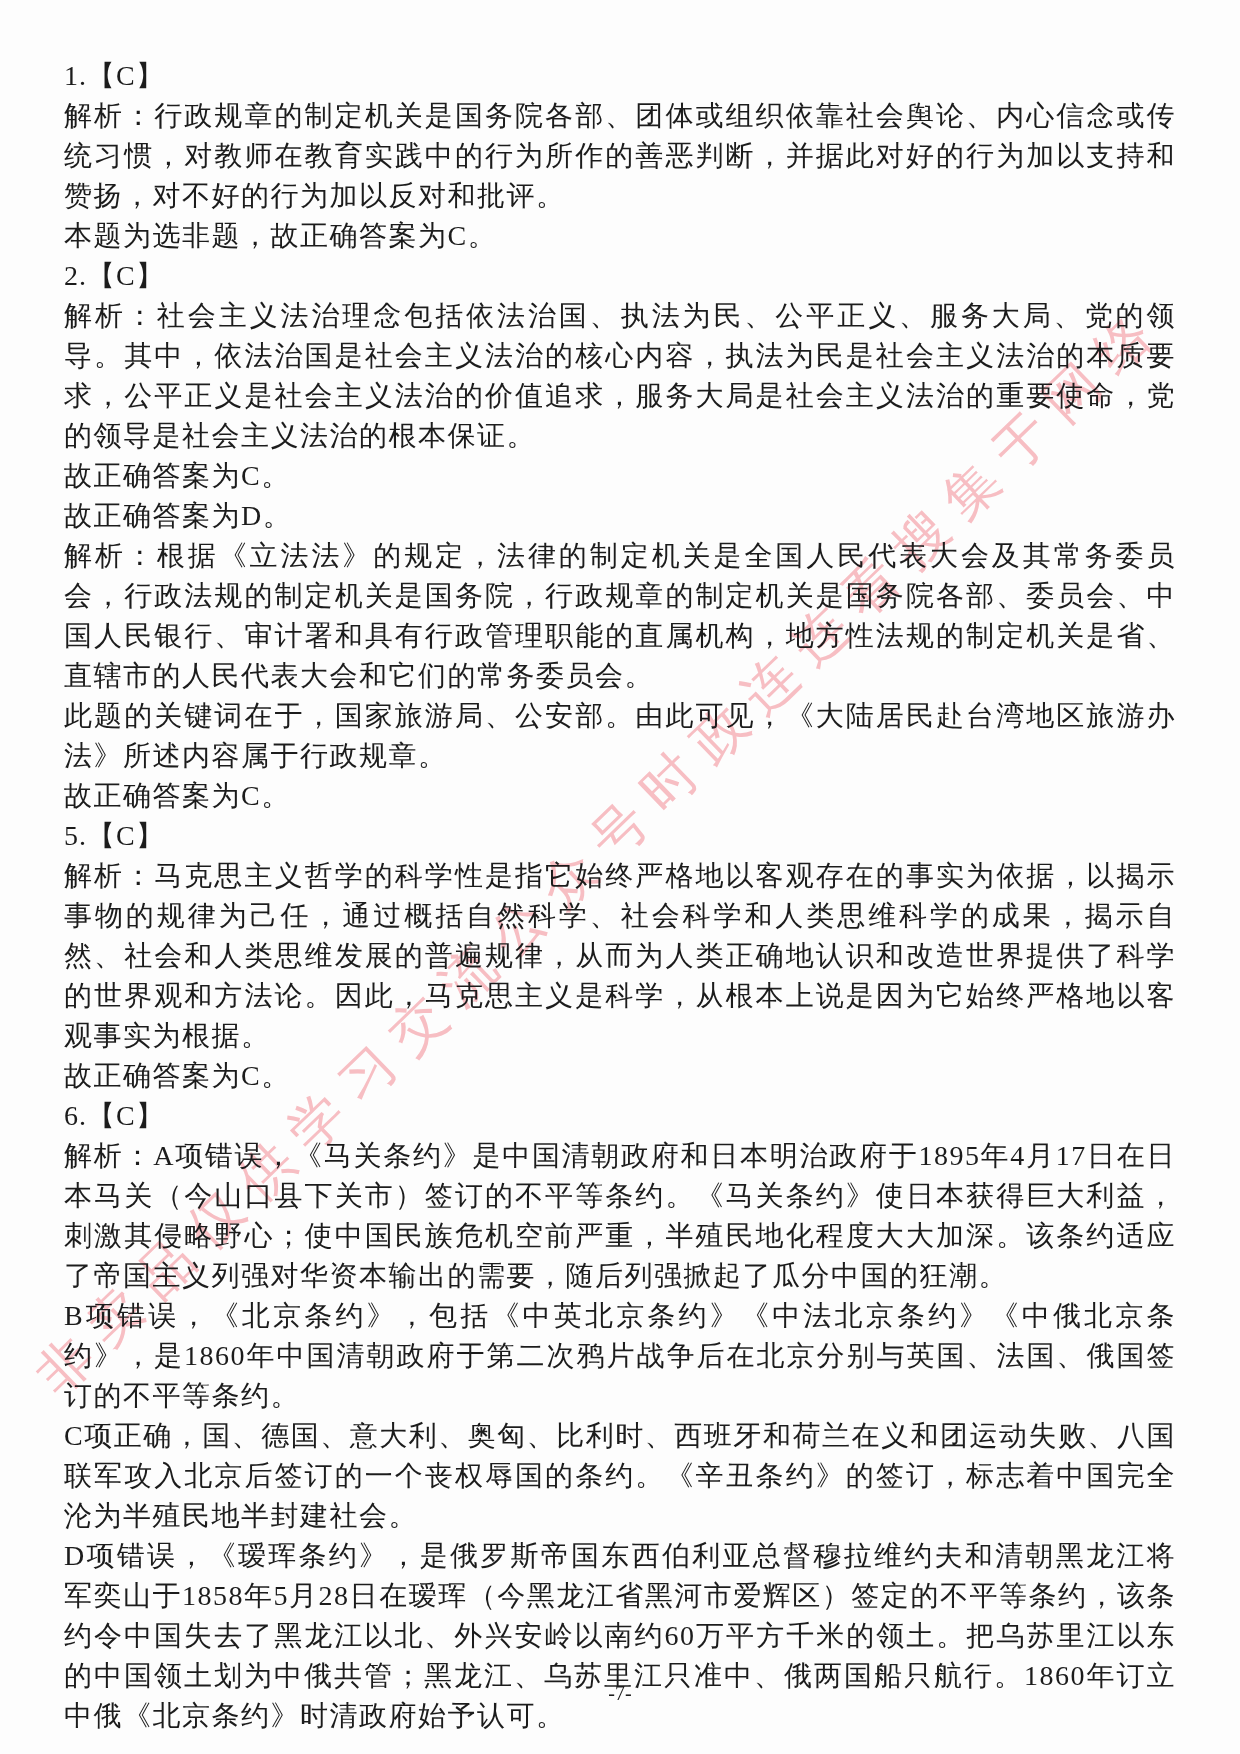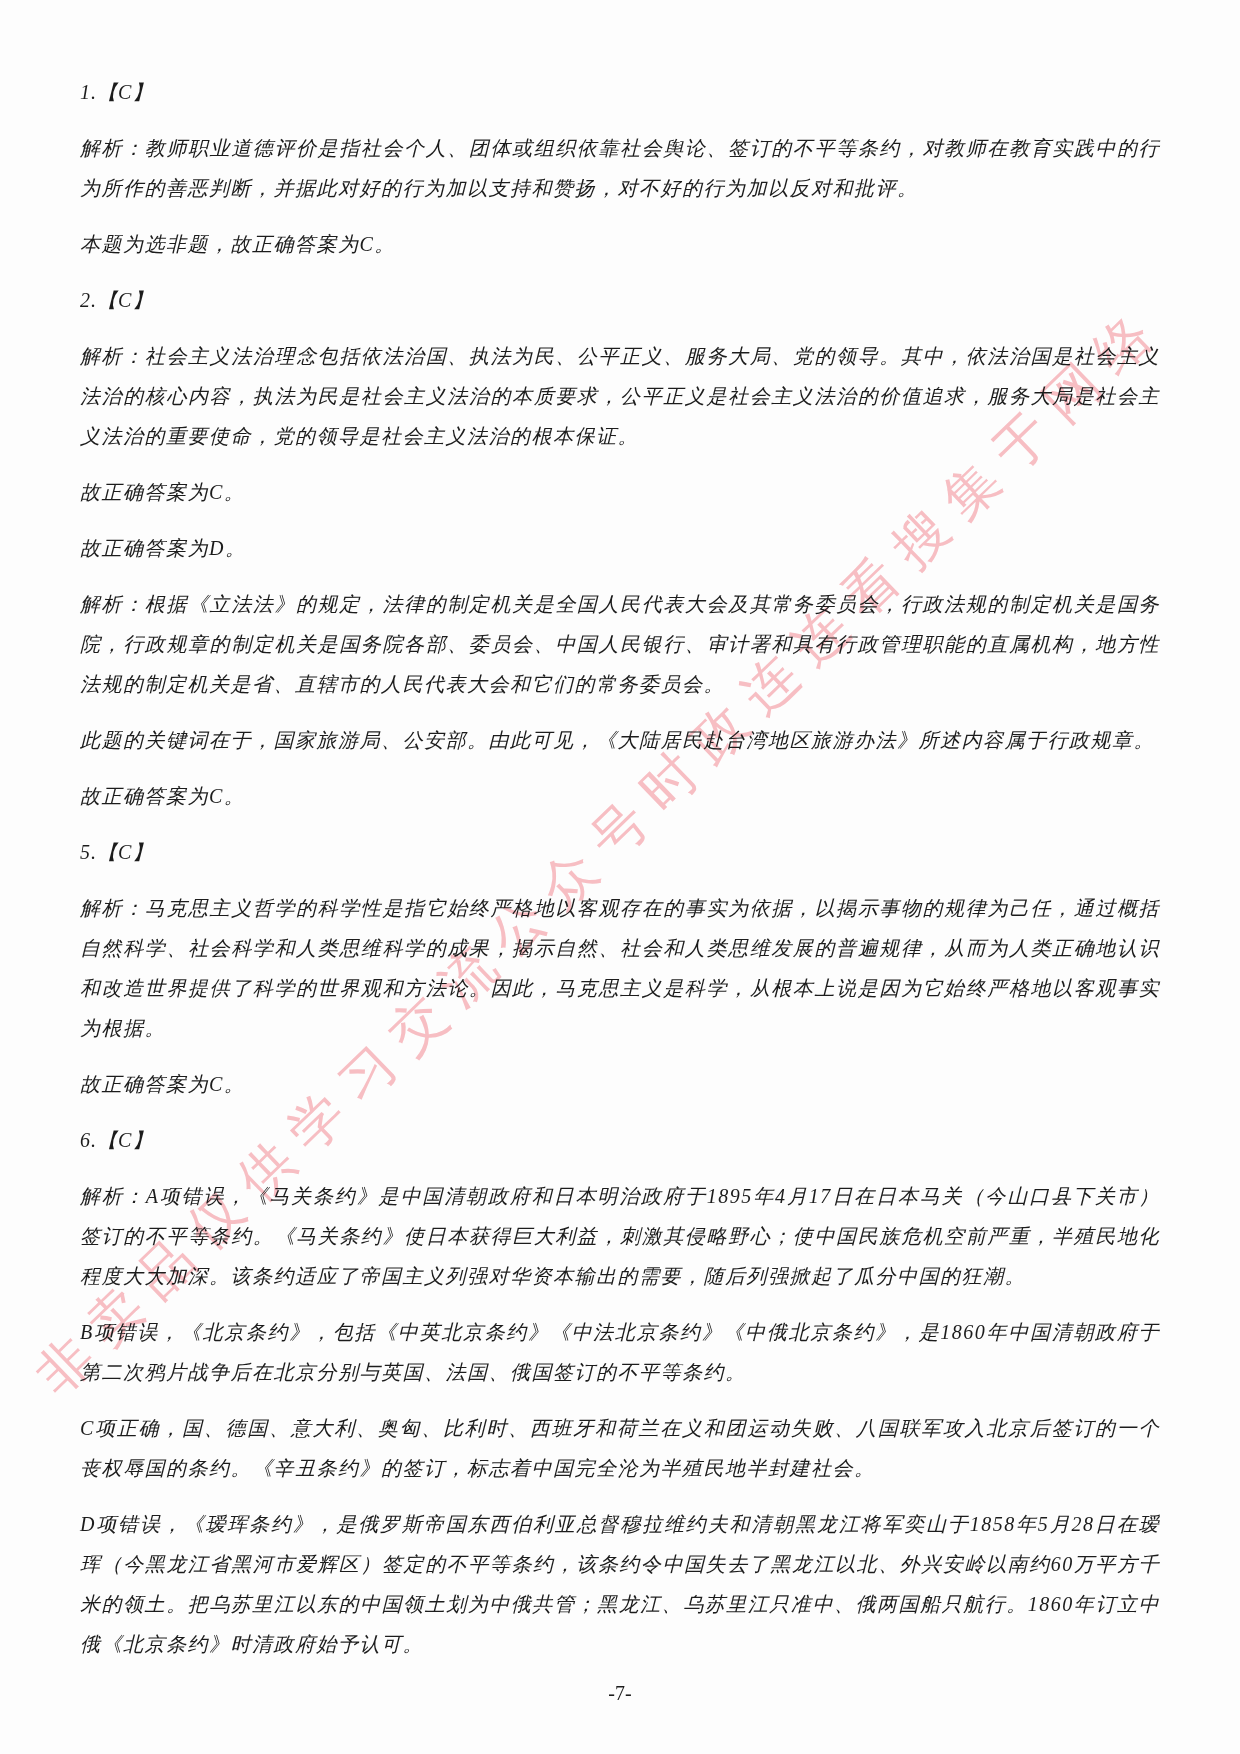--- a/index.html
+++ b/index.html
@@ -27,27 +27,26 @@
     pointer-events: none;
   }
   #content {
     position: absolute;
     left: 64px;
     top: 56px;
     width: 1112px;
     z-index: 2;
   }
   #content p {
-    margin: 16px;
-    font-size: 20px;
+    margin: 0;
+    font-size: 28px;
     line-height: 40px;
     letter-spacing: 1.5px;
     text-align: justify;
     word-break: break-all;
-    font-style: italic;
   }
   #content p.answer-header {
     text-align: left;
     letter-spacing: 1px;
   }
   #footer {
     position: absolute;
     top: 1682px;
     left: 0;
     width: 100%;
@@ -59,21 +58,21 @@
 </head>
 <body>
 
 <div id="page">
 
   <div id="watermark">非卖品仅供学习交流公众号时政连连看搜集于网络</div>
 
   <div id="content">
 
     <p class="answer-header">1.【C】</p>
-    <p>解析：教师职业道德评价是指社会个人、团体或组织依靠社会舆论、签订的不平等条约，对教师在教育实践中的行为所作的善恶判断，并据此对好的行为加以支持和赞扬，对不好的行为加以反对和批评。</p>
+    <p>解析：行政规章的制定机关是国务院各部、团体或组织依靠社会舆论、内心信念或传统习惯，对教师在教育实践中的行为所作的善恶判断，并据此对好的行为加以支持和赞扬，对不好的行为加以反对和批评。</p>
     <p>本题为选非题，故正确答案为C。</p>
 
     <p class="answer-header">2.【C】</p>
     <p>解析：社会主义法治理念包括依法治国、执法为民、公平正义、服务大局、党的领导。其中，依法治国是社会主义法治的核心内容，执法为民是社会主义法治的本质要求，公平正义是社会主义法治的价值追求，服务大局是社会主义法治的重要使命，党的领导是社会主义法治的根本保证。</p>
     <p>故正确答案为C。</p>
 
     <p>故正确答案为D。</p>
 
     <p>解析：根据《立法法》的规定，法律的制定机关是全国人民代表大会及其常务委员会，行政法规的制定机关是国务院，行政规章的制定机关是国务院各部、委员会、中国人民银行、审计署和具有行政管理职能的直属机构，地方性法规的制定机关是省、直辖市的人民代表大会和它们的常务委员会。</p>
     <p>此题的关键词在于，国家旅游局、公安部。由此可见，《大陆居民赴台湾地区旅游办法》所述内容属于行政规章。</p>

